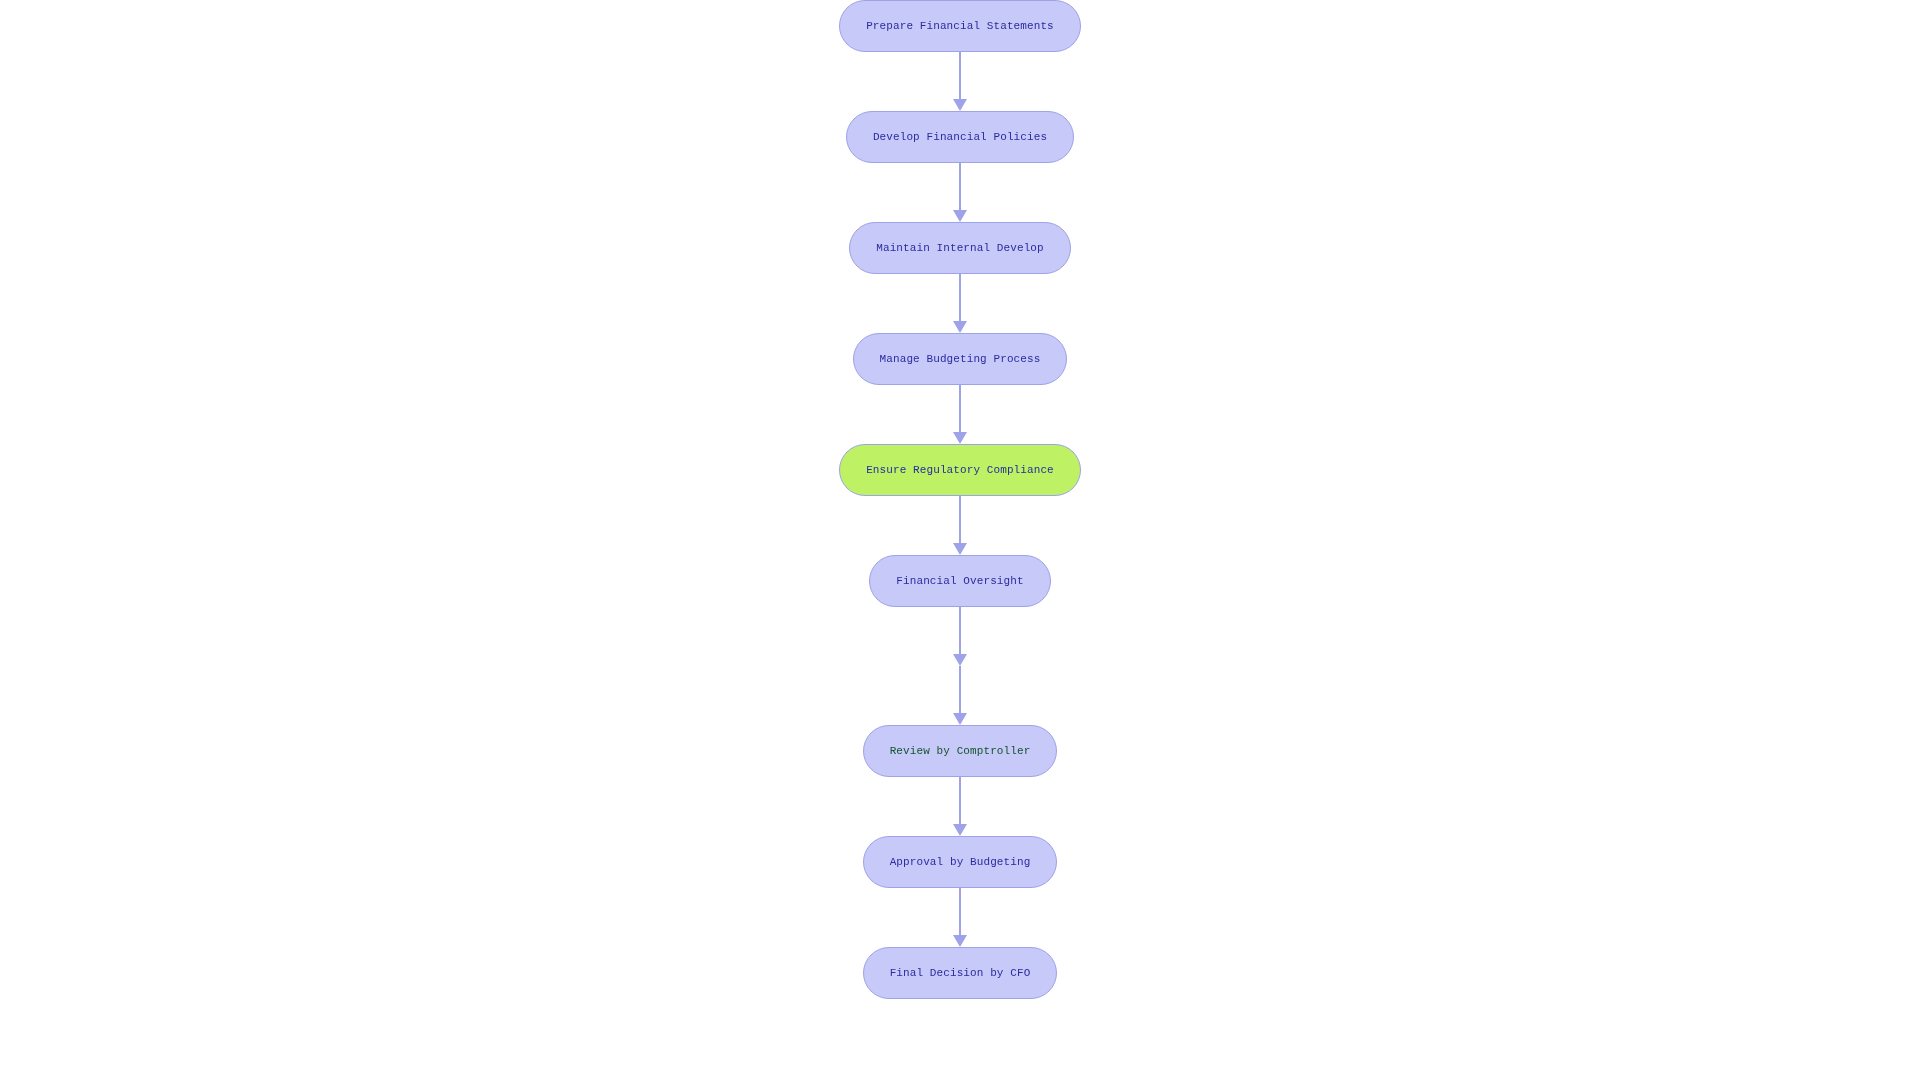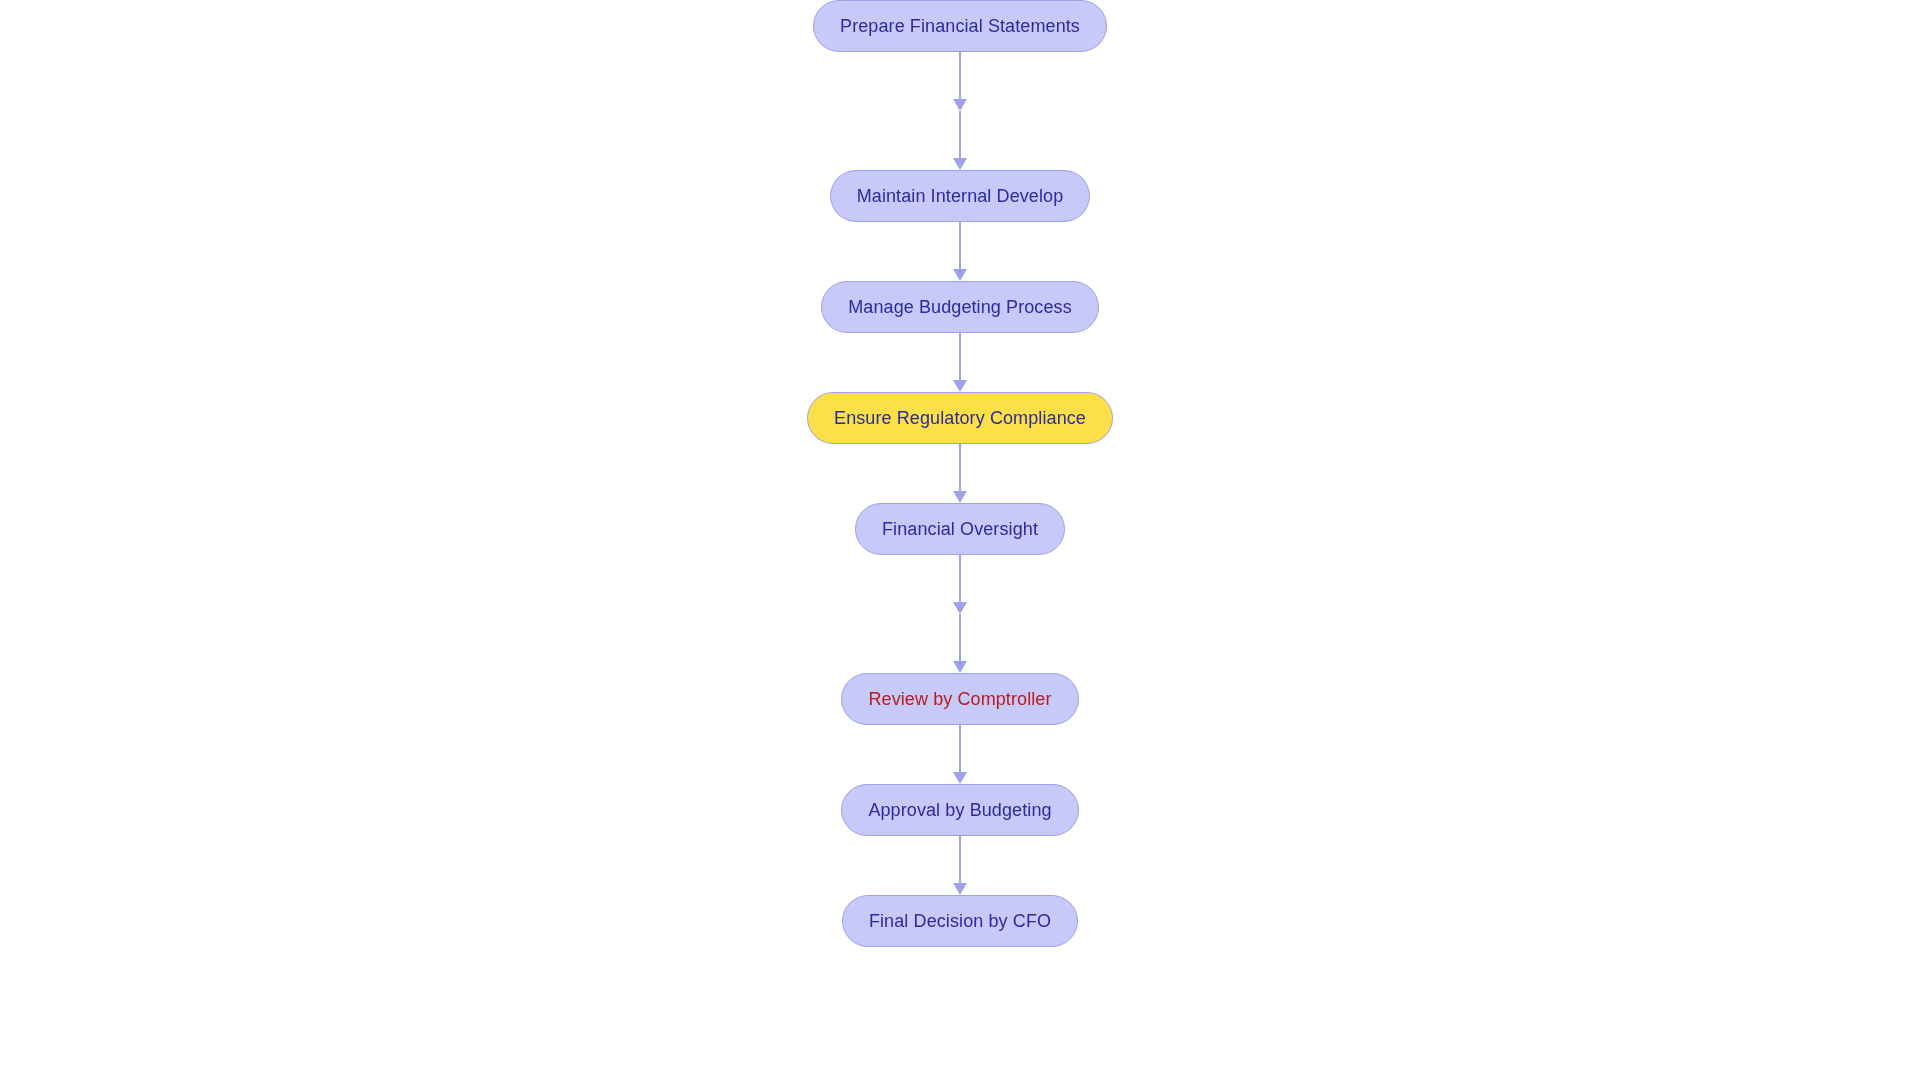--- a/index.html
+++ b/index.html
@@ -42,22 +42,22 @@
     border: 1px solid #9ea2e8;
     border-radius: 999px;
     height: 52px;
     padding: 0 26px;
     flex: 0 0 auto;
     white-space: nowrap;
   }
 
   .node-label {
     color: #2b2ba0;
-    font-family: Liberation Sans, sans-serif;
-    font-size: 18px;
+    font-family: Liberation Mono, monospace;
+    font-size: 11px;
     line-height: 1;
     letter-spacing: 0.1px;
     white-space: nowrap;
     user-select: none;
   }
 
   .connector {
     flex: 0 0 auto;
     width: 14px;
     height: 59px;
@@ -94,20 +94,23 @@
 
     <div class="node" style="background: rgb(199, 201, 249); border-color: rgb(158, 162, 232);">
       <span class="node-label" style="color: rgb(43, 43, 160);">Prepare Financial Statements</span>
     </div>
 
     <div class="connector">
       <div class="line" style="background: rgb(158, 162, 232);"></div>
       <div class="arrowhead" style="border-top-color: rgb(158, 162, 232);"></div>
     </div>
 
+    <div class="node" style="background: rgb(199, 201, 249); border-color: rgb(158, 162, 232);">
+      <span class="node-label" style="color: rgb(43, 43, 160);">Develop Financial Policies</span>
+    </div>
 
     <div class="connector">
       <div class="line" style="background: rgb(158, 162, 232);"></div>
       <div class="arrowhead" style="border-top-color: rgb(158, 162, 232);"></div>
     </div>
 
     <div class="node" style="background: rgb(199, 201, 249); border-color: rgb(158, 162, 232);">
       <span class="node-label" style="color: rgb(43, 43, 160);">Maintain Internal Develop</span>
     </div>
 
@@ -118,21 +121,21 @@
 
     <div class="node" style="background: rgb(199, 201, 249); border-color: rgb(158, 162, 232);">
       <span class="node-label" style="color: rgb(43, 43, 160); text-align: center;">Manage Budgeting Process</span>
     </div>
 
     <div class="connector">
       <div class="line" style="background: rgb(158, 162, 232);"></div>
       <div class="arrowhead" style="border-top-color: rgb(158, 162, 232);"></div>
     </div>
 
-    <div class="node" style="background: #fde047; border-color: rgb(158, 162, 232);">
+    <div class="node" style="background: #bef264; border-color: rgb(158, 162, 232);">
       <span class="node-label" style="color: rgb(43, 43, 160);">Ensure Regulatory Compliance</span>
     </div>
 
     <div class="connector">
       <div class="line" style="background: rgb(158, 162, 232);"></div>
       <div class="arrowhead" style="border-top-color: rgb(158, 162, 232);"></div>
     </div>
 
     <div class="node" style="background: rgb(199, 201, 249); border-color: rgb(158, 162, 232);">
       <span class="node-label" style="color: rgb(43, 43, 160);">Financial Oversight</span>
@@ -143,21 +146,21 @@
       <div class="arrowhead" style="border-top-color: rgb(158, 162, 232);"></div>
     </div>
 
 
     <div class="connector">
       <div class="line" style="background: rgb(158, 162, 232);"></div>
       <div class="arrowhead" style="border-top-color: rgb(158, 162, 232);"></div>
     </div>
 
     <div class="node" style="background: rgb(199, 201, 249); border-color: rgb(158, 162, 232);">
-      <span class="node-label" style="color: #b91c1c; text-align: center;">Review by Comptroller</span>
+      <span class="node-label" style="color: #14532d; text-align: center;">Review by Comptroller</span>
     </div>
 
     <div class="connector">
       <div class="line" style="background: rgb(158, 162, 232);"></div>
       <div class="arrowhead" style="border-top-color: rgb(158, 162, 232);"></div>
     </div>
 
     <div class="node" style="background: rgb(199, 201, 249); border-color: rgb(158, 162, 232);">
       <span class="node-label" style="color: rgb(43, 43, 160);">Approval by Budgeting</span>
     </div>

